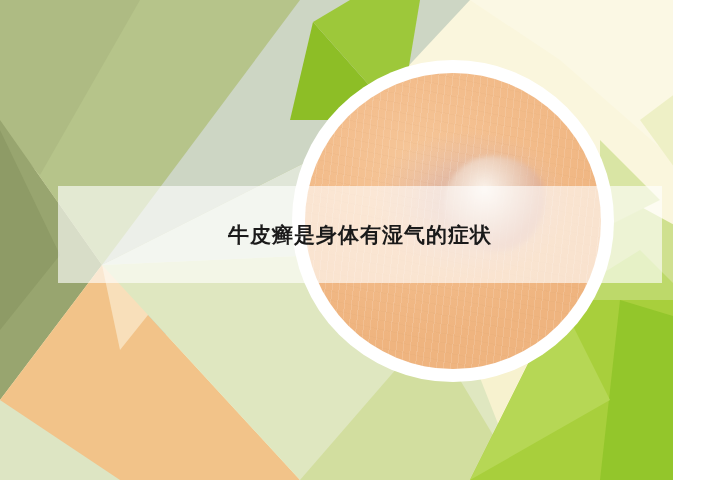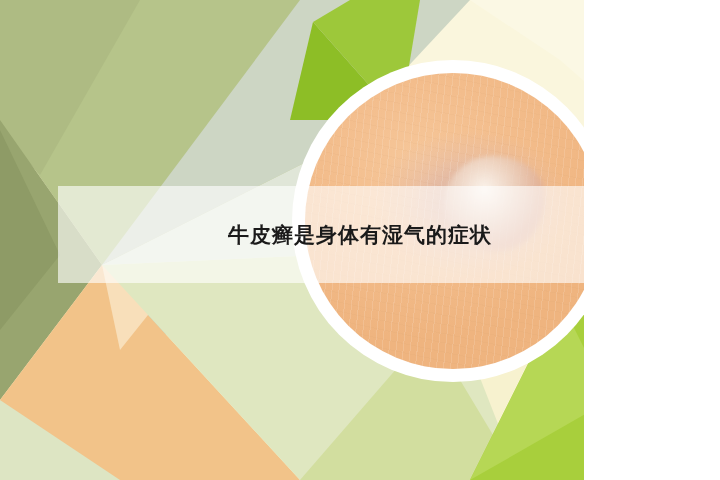--- a/index.html
+++ b/index.html
@@ -3,21 +3,21 @@
 <meta charset="utf-8">
 <title>牛皮癣是身体有湿气的症状</title>
 <style>
   html, body {
     margin: 0;
     padding: 0;
     background: #ffffff;
   }
   #stage {
     position: relative;
-    width: 584px;
+    width: 673px;
     height: 480px;
     overflow: hidden;
     font-family: "Liberation Sans", "DejaVu Sans", sans-serif;
     background: #f4f2d8;
   }
   #bg-poly {
     position: absolute;
     inset: 0;
     width: 720px;
     height: 480px;

